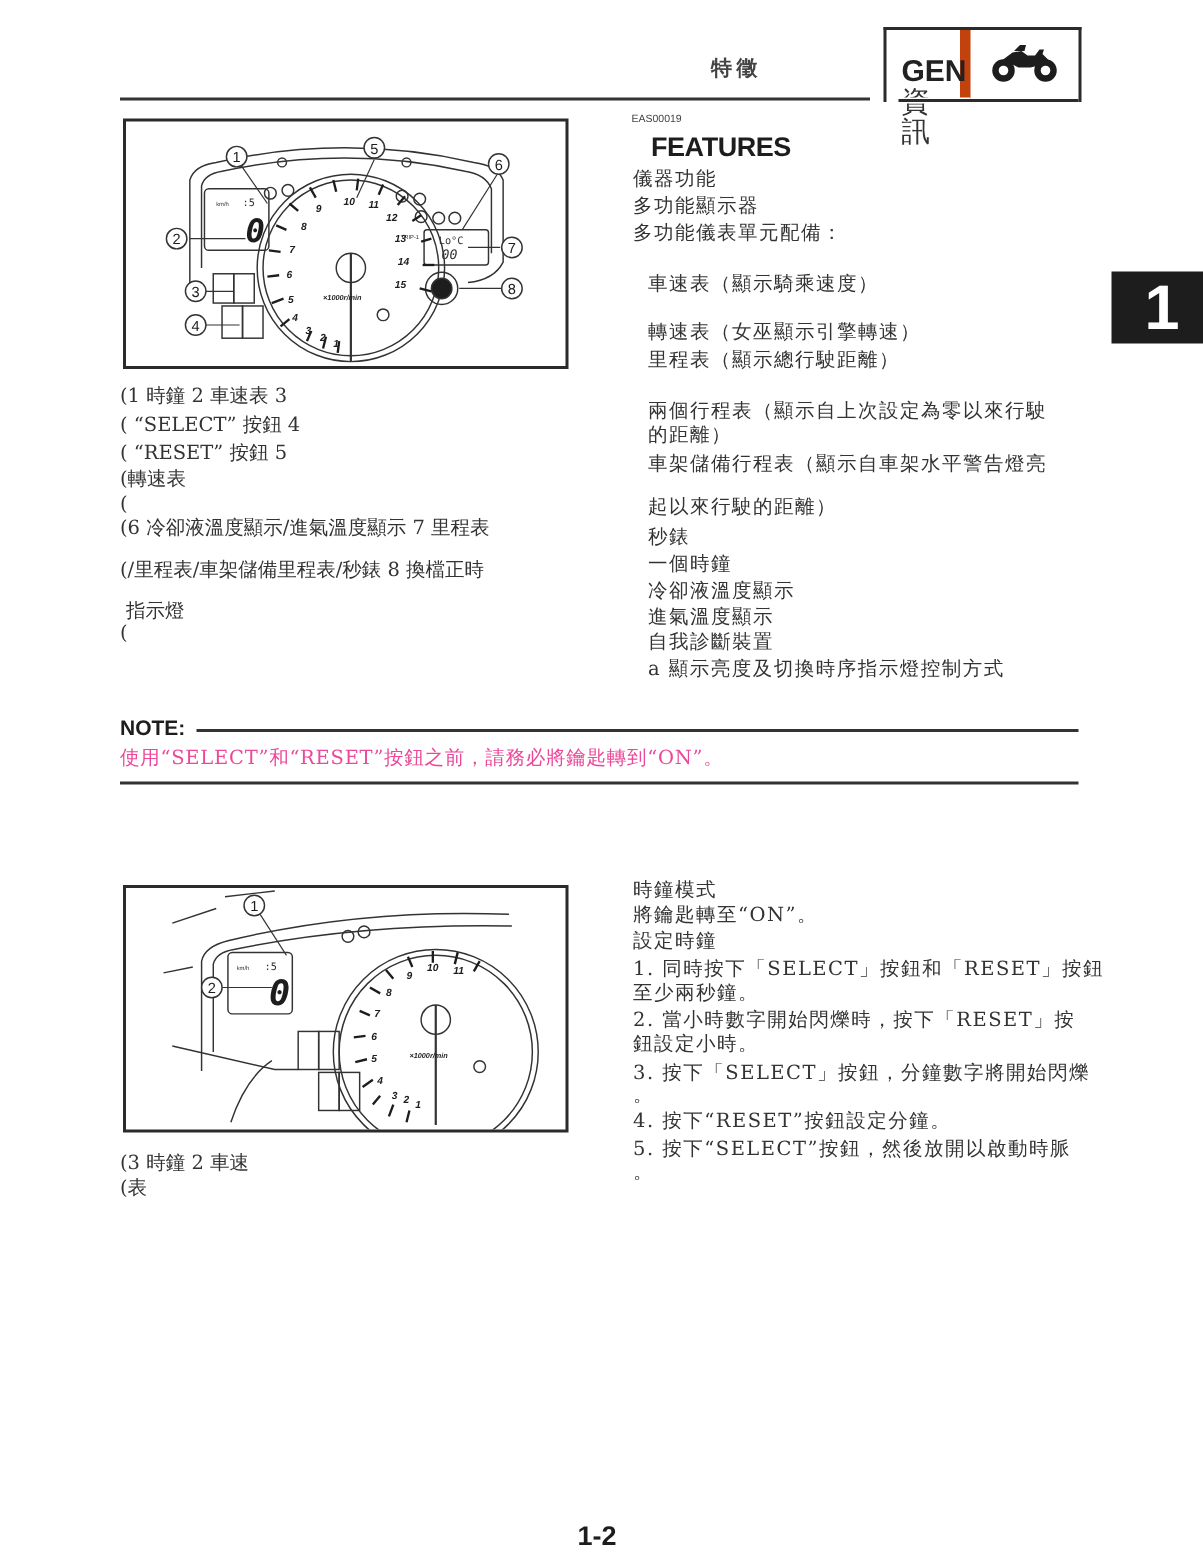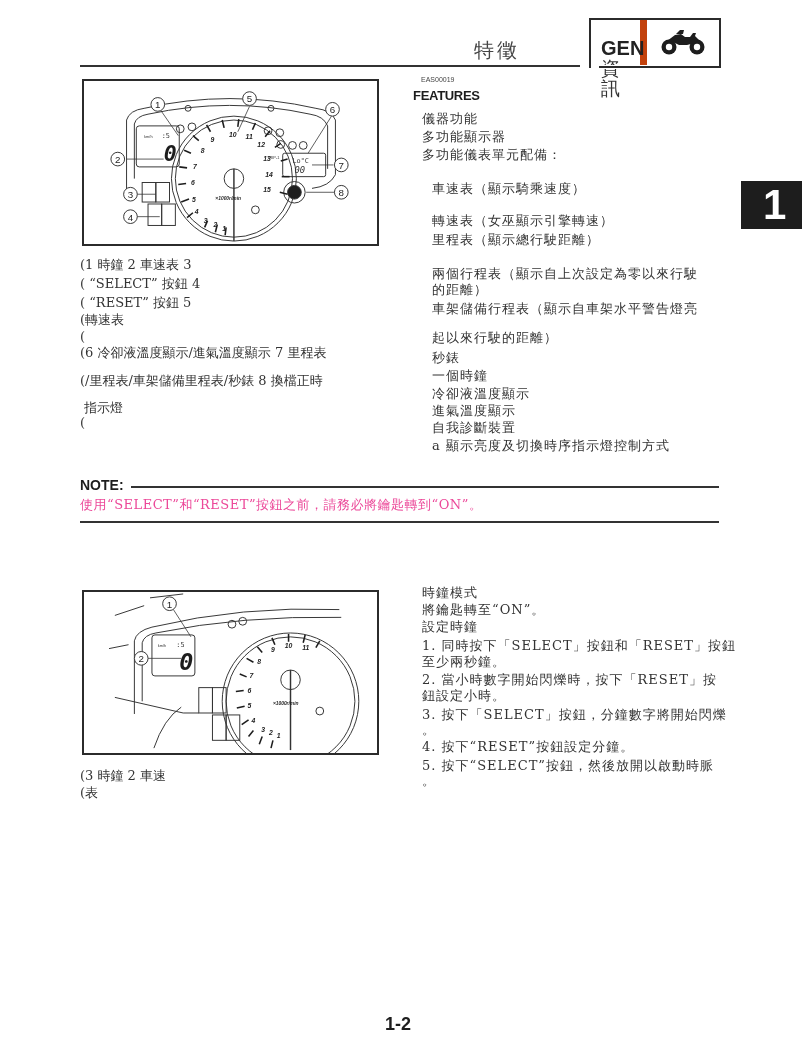--- a/index.html
+++ b/index.html
@@ -1,21 +1,21 @@
 <!DOCTYPE html>
 <html><head>
 <meta charset="utf-8">
 <style>
   * { box-sizing: border-box; margin: 0; padding: 0; }
   html, body { width: 802px; height: 1042px; background: #ffffff; overflow: hidden; }
   body { position: relative; font-family: "DejaVu Serif", serif; color: #2a2a2a; }
 
   
   .hdr-rule { position: absolute; left: 80px; top: 65px; width: 500px; height: 2px; background: #333; }
-  .hdr-title { position: absolute; left: 474px; top: 37px; font-size: 20px; color: #444; letter-spacing: 3px; }
+  .hdr-title { position: absolute; left: 474px; top: 37px; font-size: 14px; color: #444; letter-spacing: 3px; font-weight: bold; }
   .gen-box { position: absolute; left: 589px; top: 18px; width: 132px; height: 50px; border: 2px solid #2b2b2b; border-bottom: none; display: flex; background:#fff; }
   .gen-box::after { content:""; position:absolute; left:8px; right:0; bottom:0; height:2px; background:#2b2b2b; }
   .gen-box .gap { position:absolute; left:8px; width:48px; bottom:-1px; height:4px; background:#fff; }
   .gen-left { width: 56px; border-right: 7px solid #c2410c; padding-left: 10px; padding-top: 18px; }
   .gen-code { font-family: "Liberation Sans", sans-serif; font-weight: bold; font-size: 20px; line-height: 20px; color: #222; }
   .gen-sub { font-size: 19px; line-height: 20px; color: #333; letter-spacing: 2px; }
   .gen-right { flex: 1; display: flex; align-items: center; justify-content: center; }
 
   .chapter-tab { position: absolute; left: 741px; top: 181px; width: 61px; height: 48px; background: #1d1d1d; color: #fff; font-family: "Liberation Sans", sans-serif; font-weight: bold; font-size: 42px; line-height: 48px; padding-left: 22px; }
 
@@ -24,21 +24,21 @@
   .fig1 { left: 82px; top: 79px; width: 297px; height: 167px; }
   .fig2 { left: 82px; top: 590px; width: 297px; height: 165px; }
   .fig svg { width: 100%; height: 100%; display:block; }
 
   
   .caption { position: absolute; left: 80px; font-size: 13px; line-height: 17px; color: #333; }
   .cap-line { position: absolute; left: 0; white-space: nowrap; }
 
   
   .code-tag { position: absolute; left: 421px; top: 76px; font-family: "Liberation Sans", sans-serif; font-size: 7px; color: #444; }
-  .features-title { position: absolute; left: 413px; top: 88px; font-family: "Liberation Sans", sans-serif; font-weight: bold; font-size: 13px; color: #1d1d1d; letter-spacing: -0.3px; }
+  .features-title { position: absolute; left: 434px; top: 88px; font-family: "Liberation Sans", sans-serif; font-weight: bold; font-size: 18px; color: #1d1d1d; letter-spacing: -0.3px; }
   .rtext { position: absolute; left: 422px; font-size: 13px; color: #333; white-space: nowrap; letter-spacing: 1px; }
   .rtext.ind { left: 432px; }
 
   
   .note-label { position: absolute; left: 80px; top: 477px; font-family: "Liberation Sans", sans-serif; font-weight: bold; font-size: 14px; color: #1d1d1d; }
   .note-rule-top { position: absolute; left: 131px; top: 486px; width: 588px; height: 2px; background: #333; }
   .note-text { position: absolute; left: 80px; top: 496px; font-size: 13px; color: #ec4899; white-space: nowrap; letter-spacing: 0.5px; }
   .note-rule-bottom { position: absolute; left: 80px; top: 521px; width: 639px; height: 2px; background: #333; }
 
   .page-number { position: absolute; left: 385px; top: 1014px; font-family: "Liberation Sans", sans-serif; font-weight: bold; font-size: 18px; color: #1d1d1d; }

